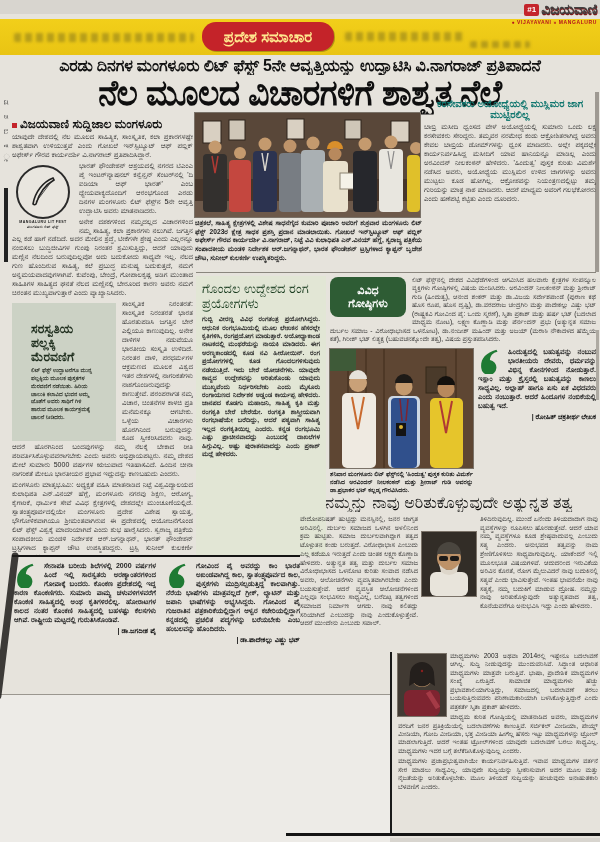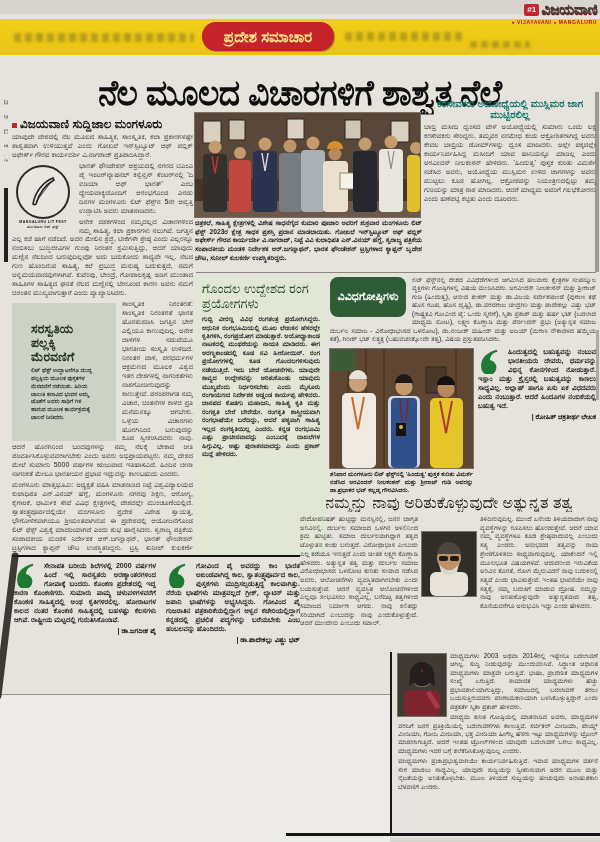--- a/index.html
+++ b/index.html
@@ -52,21 +52,21 @@
   
   .photo-main{position:absolute;left:195px;top:113px;width:225px;height:104px;outline:1px solid #7a7268;}
   .caption-main{position:absolute;left:195px;top:219px;width:227px;height:51px;overflow:hidden;}
   
   .col-right{position:absolute;left:424px;top:98px;width:172px;height:174px;overflow:hidden;}
   .col-right h2{margin:0 0 3px 0;font-size:10px;line-height:1.12;font-weight:900;text-align:center;color:#0f766e;}
   
   .rule-mid{position:absolute;left:196px;top:272px;width:400px;height:1px;background:#8a867e;}
   .sessions{position:absolute;left:330px;top:276px;width:266px;height:70px;overflow:hidden;}
   .sessions-label{float:left;width:76px;height:40px;background:#2e5c34;border-radius:8px;margin:1px 6px 2px 0;
-        display:flex;flex-direction:row;align-items:center;justify-content:center;color:#fff;font-weight:800;font-size:11px;line-height:1.2;}
+        display:flex;flex-direction:column;align-items:center;justify-content:center;color:#fff;font-weight:800;font-size:11px;line-height:1.2;}
   .sessions .bt{font-size:6.6px;}
   
   .green-box{position:absolute;left:196px;top:276px;width:130px;height:280px;background:#e2e6d5;padding:6px 6px;overflow:hidden;}
   .green-box h3{margin:0 0 4px 0;font-size:13px;line-height:1.12;font-weight:400;color:#173a1d;}
   .green-box .bt{font-size:6.6px;font-weight:600;color:#2b2b2b;}
   
   .photo-mid{position:absolute;left:330px;top:349px;width:143px;height:119px;outline:1px solid #7a7268;}
   .caption-mid{position:absolute;left:330px;top:470px;width:143px;height:32px;overflow:hidden;font-size:6.2px;}
   
   .quote{overflow:hidden;}
@@ -107,20 +107,21 @@
     <div class="mast-edition">● VIJAYAVANI » MANGALURU</div>
   </div>
 
   <div class="banner">
     <div class="ghost g1"></div>
     <div class="ghost g2"></div>
     <div class="ghost g3"></div>
     <div class="banner-box">ಪ್ರದೇಶ ಸಮಾಚಾರ</div>
   </div>
 
+  <div class="kicker">ಎರಡು ದಿನಗಳ ಮಂಗಳೂರು ಲಿಟ್ ಫೆಸ್ಟ್ 5ನೇ ಆವೃತ್ತಿಯನ್ನು ಉದ್ಘಾಟಿಸಿ ವಿ.ನಾಗರಾಜ್ ಪ್ರತಿಪಾದನೆ</div>
   <h1 class="headline">ನೆಲ ಮೂಲದ ವಿಚಾರಗಳಿಗೆ ಶಾಶ್ವತ ನೆಲೆ</h1>
 
   <div class="margin-glyphs">ಡ ಶ ಬ ಕ ೕ</div>
   <div class="left-rule-dark"></div>
 
   <div class="col-left">
     <div class="dateline">
       <span class="red-sq"></span><span>ವಿಜಯವಾಣಿ ಸುದ್ದಿಜಾಲ ಮಂಗಳೂರು</span>
     </div>
     <p class="bt">ಯಾವುದೇ ದೇಶದಲ್ಲಿ ನೆಲ ಮೂಲದ ಸಾಹಿತ್ಯಿಕ, ಸಾಂಸ್ಕೃತಿಕ, ಕಲಾ ಪ್ರಕಾರಗಳಷ್ಟೇ ಶಾಶ್ವತವಾಗಿ ಉಳಿಯುತ್ತವೆ ಎಂದು ಗೋಖಲೆ ಇನ್‌ಸ್ಟಿಟ್ಯೂಟ್ ಆಫ್ ಪಬ್ಲಿಕ್ ಅಫೇರ್ಸ್ ಗೌರವ ಕಾರ್ಯದರ್ಶಿ ವಿ.ನಾಗರಾಜ್ ಪ್ರತಿಪಾದಿಸಿದ್ದಾರೆ.</p>

